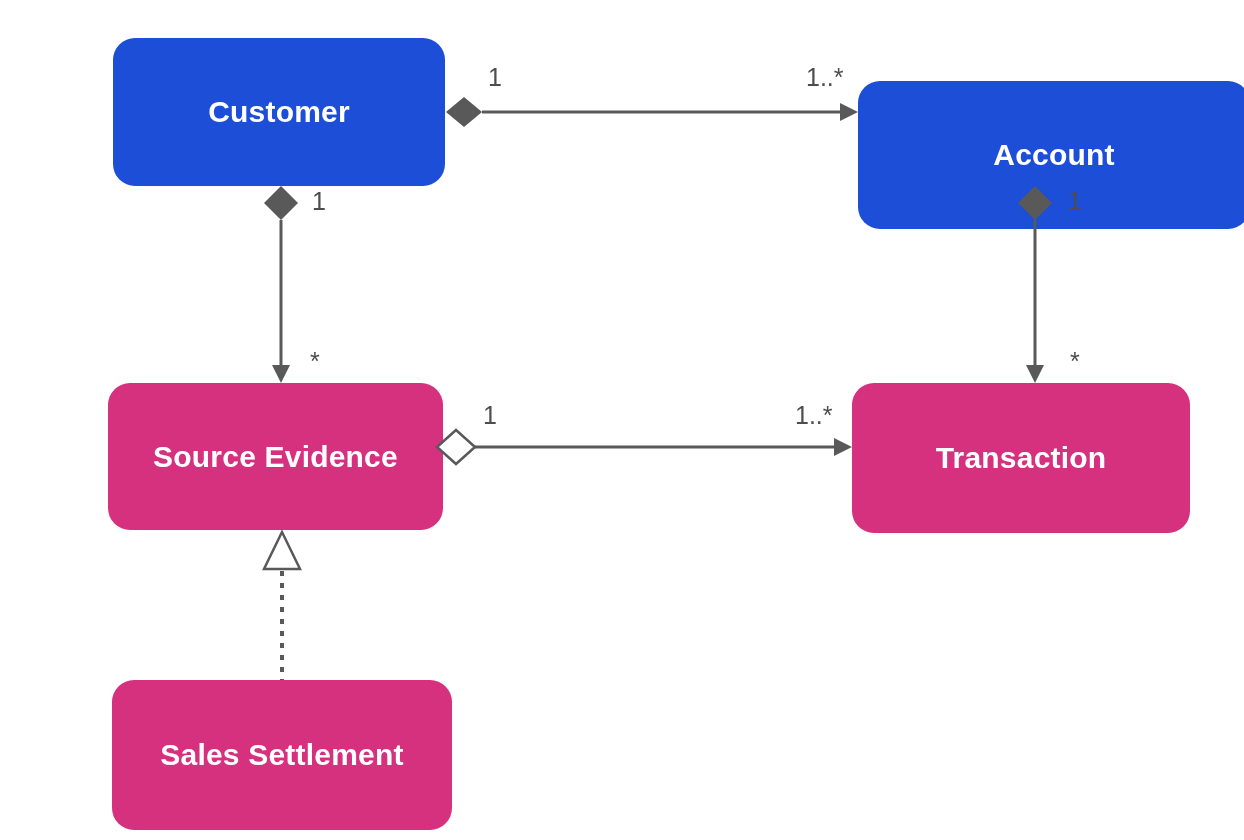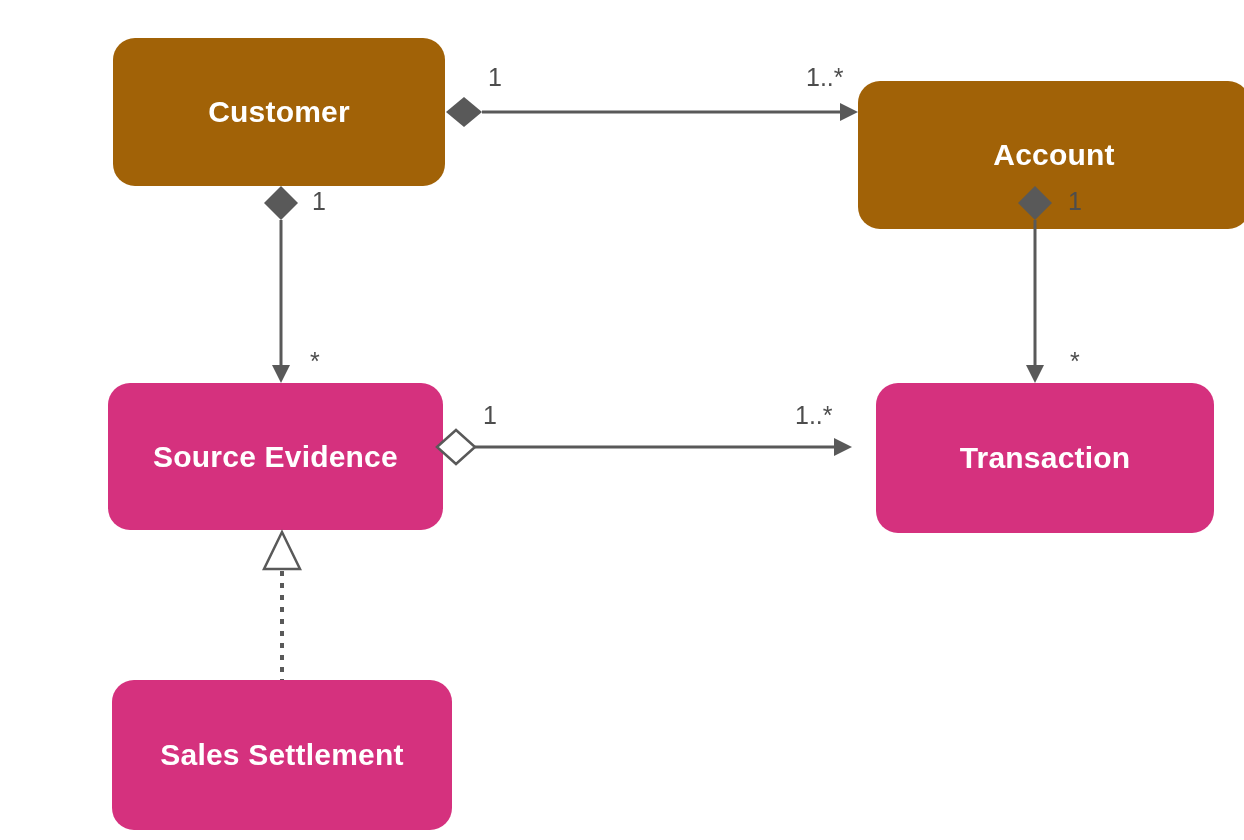--- a/index.html
+++ b/index.html
@@ -29,21 +29,21 @@
     border-radius: 22px;
     display: flex;
     align-items: center;
     justify-content: center;
     color: #ffffff;
     font-weight: bold;
     font-size: 30px;
     letter-spacing: 0.2px;
     text-align: center;
   }
-  .node.green { background: #a16207; text-align: right; }
+  .node.green { background: #1d4ed8; text-align: right; }
   .node.pink  { background: #D5317E; }
   .mult {
     position: absolute;
     font-size: 25px;
     color: #4D4D4D;
     white-space: nowrap;
     line-height: 1.1;
   }
 </style>
 </head>
@@ -56,21 +56,21 @@
   </div>
 
   <div class="node green" style="left:858px; top:38px; width:392px; height:148px;margin-top:43px;">
     <span>Account</span>
   </div>
 
   <div class="node pink" style="left:108px; top:383px; width:335px; height:147px;">
     <span>Source Evidence</span>
   </div>
 
-  <div class="node pink" style="left:876px; top:383px; width:338px; height:150px;">
+  <div class="node pink" style="left:852px; top:383px; width:338px; height:150px;">
     <span>Transaction</span>
   </div>
 
   <div class="node pink" style="left:112px; top:680px; width:340px; height:150px;">
     <span>Sales Settlement</span>
   </div>
 
   <svg class="connectors" viewBox="0 0 1244 840">
 
     <polygon points="446,112 464,97 482,112 464,127" fill="#595959"></polygon>

